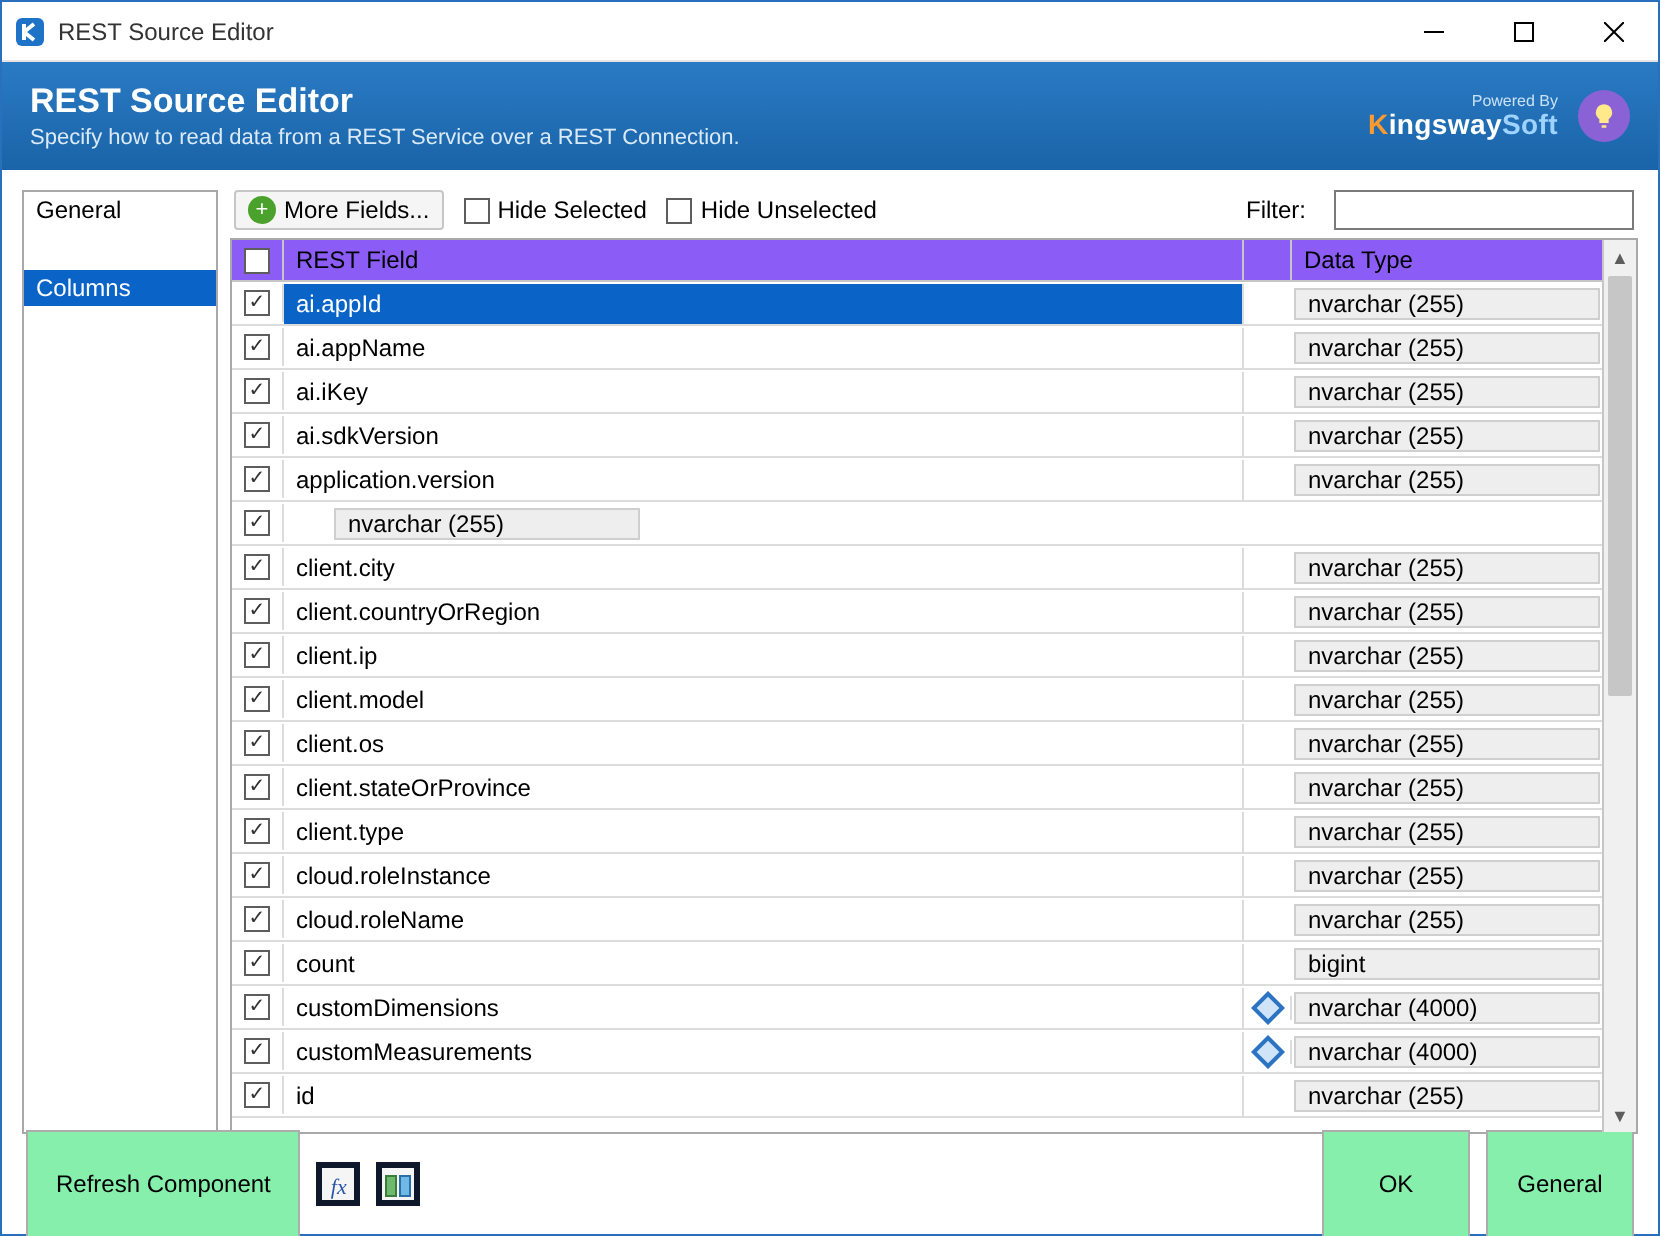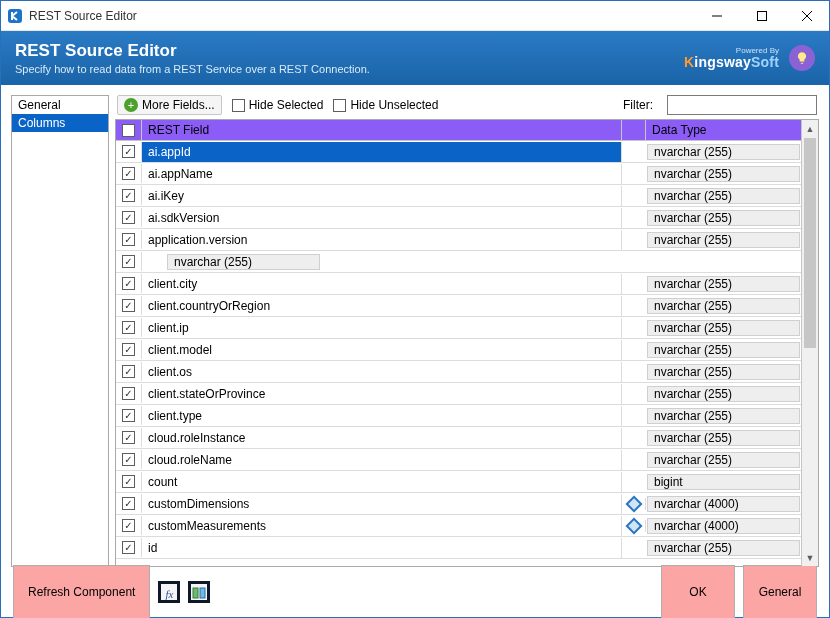--- a/index.html
+++ b/index.html
@@ -15,21 +15,21 @@
   .header-sub { font-size: 11px; margin-top: 2px; color: #dbeaf7; }
   .brand { display: flex; align-items: center; gap: 10px; }
   .brand-logo { line-height: 1; text-align: right; }
   .brand-powered { font-size: 8px; color: #c9e2f5; }
   .brand-name { font-size: 14px; font-weight: bold; letter-spacing: 0.2px; }
   .bulb { width: 26px; height: 26px; border-radius: 50%; background: #8a62d6; display: flex; align-items: center; justify-content: center; }
   .bulb svg { width: 14px; height: 14px; }
   .body { flex: 1; display: flex; padding: 10px 10px 0 10px; gap: 6px; min-height: 0; }
   .sidebar { width: 98px; border: 1px solid #a9a9a9; background: #fff; }
   .side-item { padding: 2px 6px; font-size: 12px; cursor: default; }
-  .side-item.active { background: #0a64c8; color: #fff; }
+  .side-item.active { background: #0a64c8; color: #fff; margin-top: 21px; }
   .main { flex: 1; display: flex; flex-direction: column; min-width: 0; }
   .toolbar { display: flex; align-items: center; gap: 10px; padding: 0 2px 4px 2px; }
   .more-btn { display: flex; align-items: center; gap: 4px; border: 1px solid #c6c6c6; background: #f5f5f5; padding: 2px 6px; border-radius: 2px; font-size: 12px; }
   .plus-icon { width: 14px; height: 14px; border-radius: 50%; background: #4aa12c; color: #fff; display: flex; align-items: center; justify-content: center; font-size: 11px; line-height: 1; }
   .chk-label { display: flex; align-items: center; gap: 4px; justify-content: flex-end; }
   .chkbox { width: 13px; height: 13px; border: 1px solid #5d5d5d; background: #fff; display: inline-block; }
   .spacer { flex: 1; }
   .filter-label { margin-right: 4px; }
   .filter-input { width: 150px; height: 20px; border: 1px solid #7a7a7a; padding: 0 3px; font-size: 12px; }
   .grid-wrap { flex: 1; border: 1px solid #a9a9a9; display: flex; min-height: 0; }
@@ -46,21 +46,21 @@
   .row .cell-icon { border-right: 1px solid #dcdcdc; }
   .row .cell-type { background: #eeeeee; border: 1px solid #cfcfcf; margin: 1px; display: flex; align-items: center; padding: 0 6px; width: 153px; }
   .row.selected .cell-field { background: #0a64c8; color: #fff; }
   .row.selected .cell-icon { background: #0a64c8; }
   .row .chkbox.checked::after { content: "✓"; display: block; font-size: 10px; line-height: 11px; text-align: center; color: #323232; }
   .diamond { width: 12px; height: 12px; transform: rotate(45deg); border: 2px solid #2a74c2; background: #cfe4f7; }
   .vscroll { width: 17px; background: #f0f0f0; border-left: 1px solid #c6c6c6; position: relative; }
   .vscroll .arrow { height: 17px; display: flex; align-items: center; justify-content: center; color: #5d5d5d; font-size: 9px; }
   .vscroll .thumb { position: absolute; left: 2px; right: 2px; top: 18px; height: 210px; background: #c6c6c6; border-radius: 1px; }
   .footer { height: 50px; display: flex; align-items: center; padding: 0 12px; gap: 8px; }
-  .btn { border: 1px solid #adadad; background: #fca5a5; padding: 19px 14px; font-size: 12px; min-width: 74px; text-align: center; }
+  .btn { border: 1px solid #adadad; background: #86efac; padding: 19px 14px; font-size: 12px; min-width: 74px; text-align: center; }
   .refresh-btn { min-width: 110px; }
   .tiny-btn { width: 22px; height: 22px; border: 3px solid #0f172a; background: #f5f5f5; display: flex; align-items: flex-end; justify-content: center; }
   .fx { font-style: italic; color: #2a55a8; font-size: 11px; font-family: "Times New Roman", serif; }
 </style>
 </head>
 <body>
 
 <div class="window">
   <div class="titlebar">
     <div class="app-icon">

